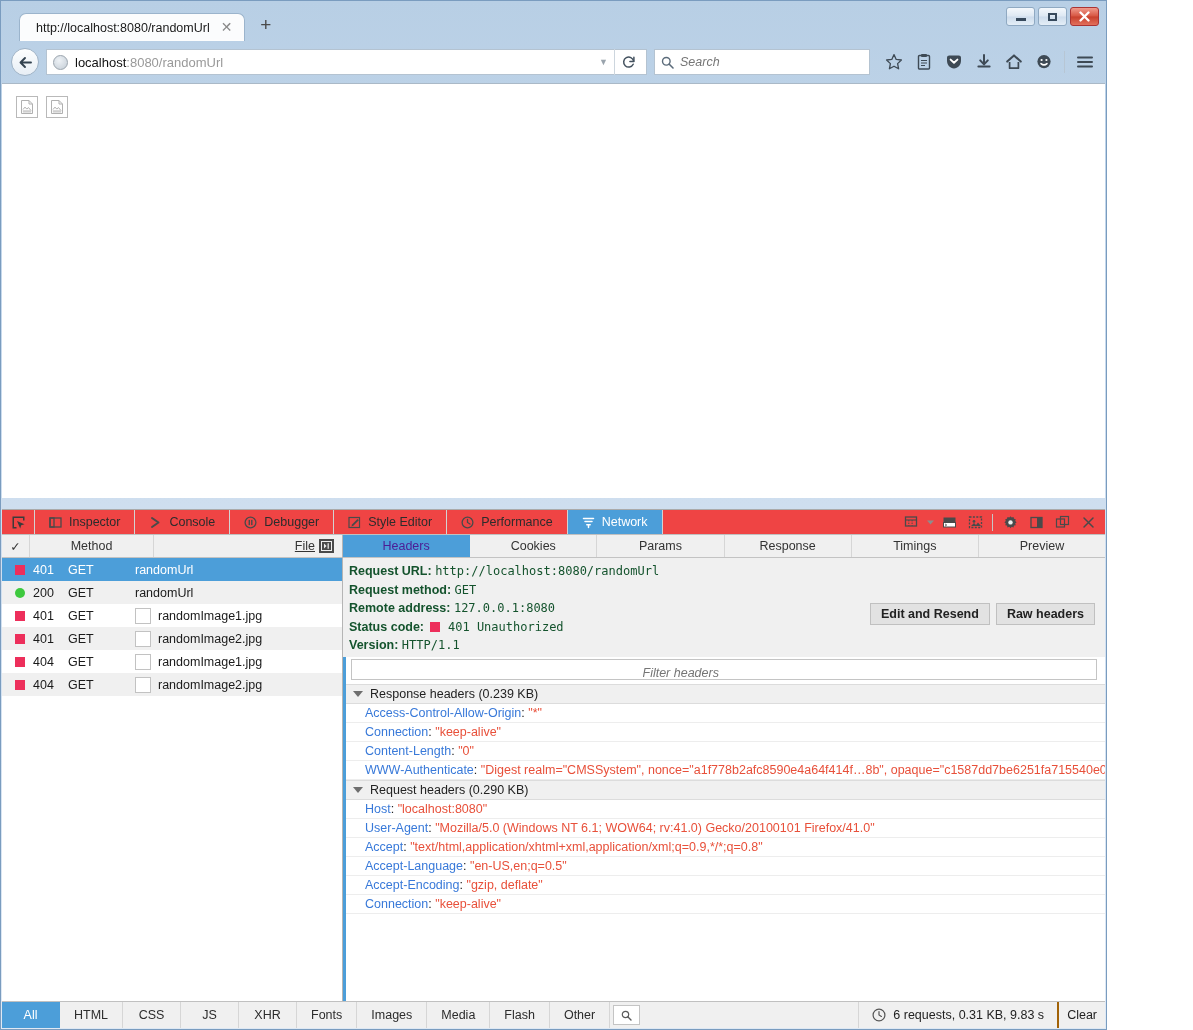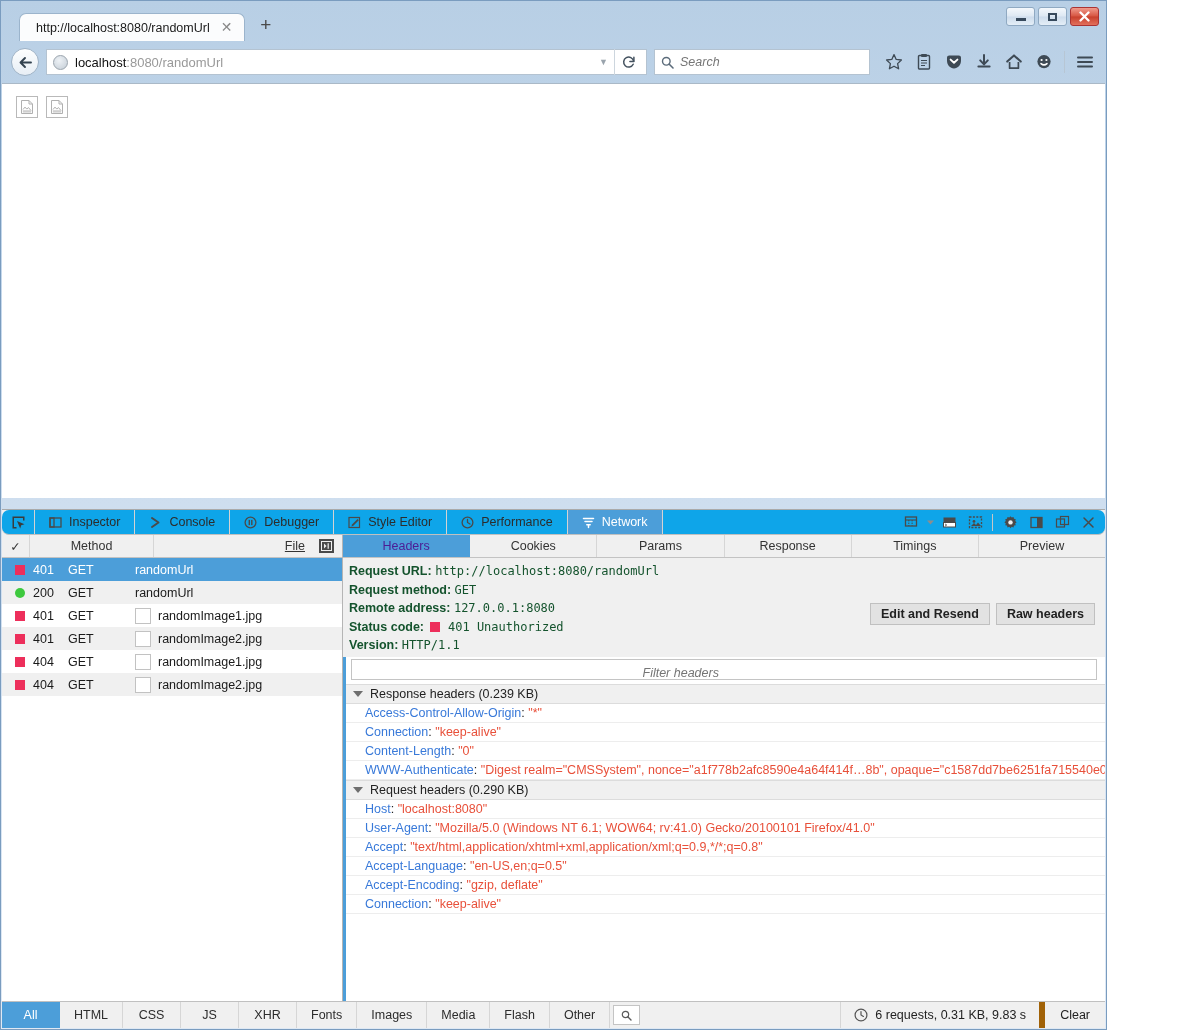--- a/index.html
+++ b/index.html
@@ -154,23 +154,22 @@
     left: 1px; right: 1px; bottom: 1px;
     top: 508px;
     background: #f0f0f0;
     border-top: 1px solid #aaa;
     display: flex; flex-direction: column;
   }
 
   .dt-toolbar {
     height: 25px;
     display: flex; align-items: stretch;
-    background: #0ea5e9;
+    background: #ef4444;
     border-bottom: 1px solid #c0c0c0;
-    border-radius: 7px;
   }
   .dt-picker {
     width: 33px;
     display: flex; align-items: center; justify-content: center;
     border-right: 1px solid #d3d3d3;
     color: #3b3b3b; cursor: pointer;
   }
   .dt-tabs { display: flex; }
   .dt-tab {
     display: flex; align-items: center; gap: 7px;
@@ -210,21 +209,21 @@
   .req-head .c-check {
     width: 28px; display: flex; align-items: center; justify-content: center;
     border-right: 1px solid #d6d6d6;
   }
   .req-head .c-method {
     width: 124px; display: flex; align-items: center; justify-content: center;
     border-right: 1px solid #d6d6d6;
   }
   .req-head .c-file {
     flex: 1; display: flex; align-items: center; justify-content: flex-end;
-    padding-right: 8px; gap: 14px; text-decoration: underline;
+    padding-right: 8px; gap: 4px; text-decoration: underline;
   }
   .col-icon {
     width: 15px; height: 14px; background: #4a4a4a;
     display: flex; align-items: center; justify-content: center;
     color: #f0f0f0; font-size: 9px;
   }
   .req-list { flex: 1; overflow: hidden; }
   .req-row {
     display: flex; align-items: center;
     height: 23px;
@@ -357,23 +356,23 @@
   }
   .foot-spacer { flex: 1; }
   .foot-status {
     display: flex; align-items: center; gap: 7px;
     padding: 0 13px;
     font-size: 12.5px; color: #222;
     border-left: 1px solid #d6d6d6;
   }
   .clear-btn {
     display: flex; align-items: center;
-    padding: 0 15px;
+    padding: 0 8px;
     font-size: 12.5px; color: #222;
-    border-left: 6px solid #a16207;
+    border-left: 2px solid #a16207;
     cursor: pointer;
   }
   .sel-bar { position:absolute; left:0; top:0; width:3px; height:100%; background:#4c9ed9; }
 </style>
 </head>
 <body>
 
 <div class="window">
 
   <div class="titlebar">

